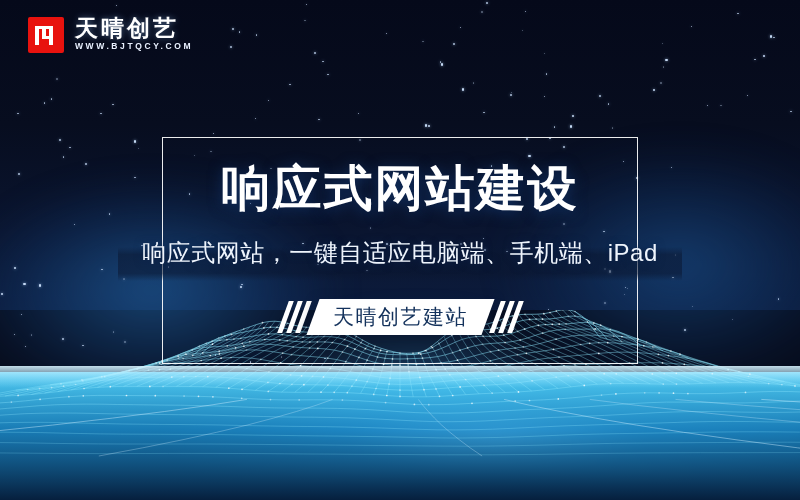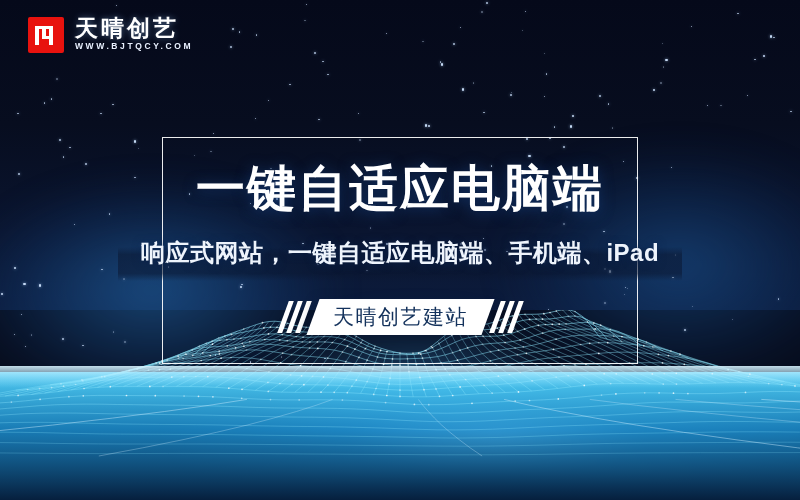--- a/index.html
+++ b/index.html
@@ -107,21 +107,21 @@
   }
   .headline{
     font-size:49px;line-height:56px;
     font-weight:700;color:#ffffff;
     letter-spacing:2px;
     text-shadow:0 2px 14px rgba(20,60,120,.75);
   }
   .subline{
     margin-top:22px;
     font-size:24px;line-height:30px;
-    color:#eef4fc;font-weight:700;
+    color:#eef4fc;font-weight:400;
     letter-spacing:.5px;
     text-shadow:0 1px 8px rgba(10,35,80,.9);
     position:relative;z-index:6;
   }
   .subline-bg{
     position:absolute;left:118px;right:118px;top:247px;height:34px;
     background:linear-gradient(180deg,rgba(10,22,48,.0),rgba(10,22,48,.55) 22%,rgba(10,22,48,.55) 78%,rgba(10,22,48,0));
     z-index:5;
   }
 
@@ -767,21 +767,21 @@
       <div class="logo-cn">天晴创艺</div>
       <div class="logo-url">WWW.BJTQCY.COM</div>
     </div>
   </div>
 
   <div class="frame"></div>
 
   <div class="subline-bg"></div>
 
   <div class="copy">
-    <div class="headline">一键自适应电脑端</div>
+    <div class="headline">响应式网站建设</div>
     <div class="subline">响应式网站，一键自适应电脑端、手机端、iPad</div>
   </div>
 
   <div class="cta-wrap">
     <div class="slashes l">
       <span></span>
         <span></span>
         <span></span>
     </div>
     <div class="cta">

